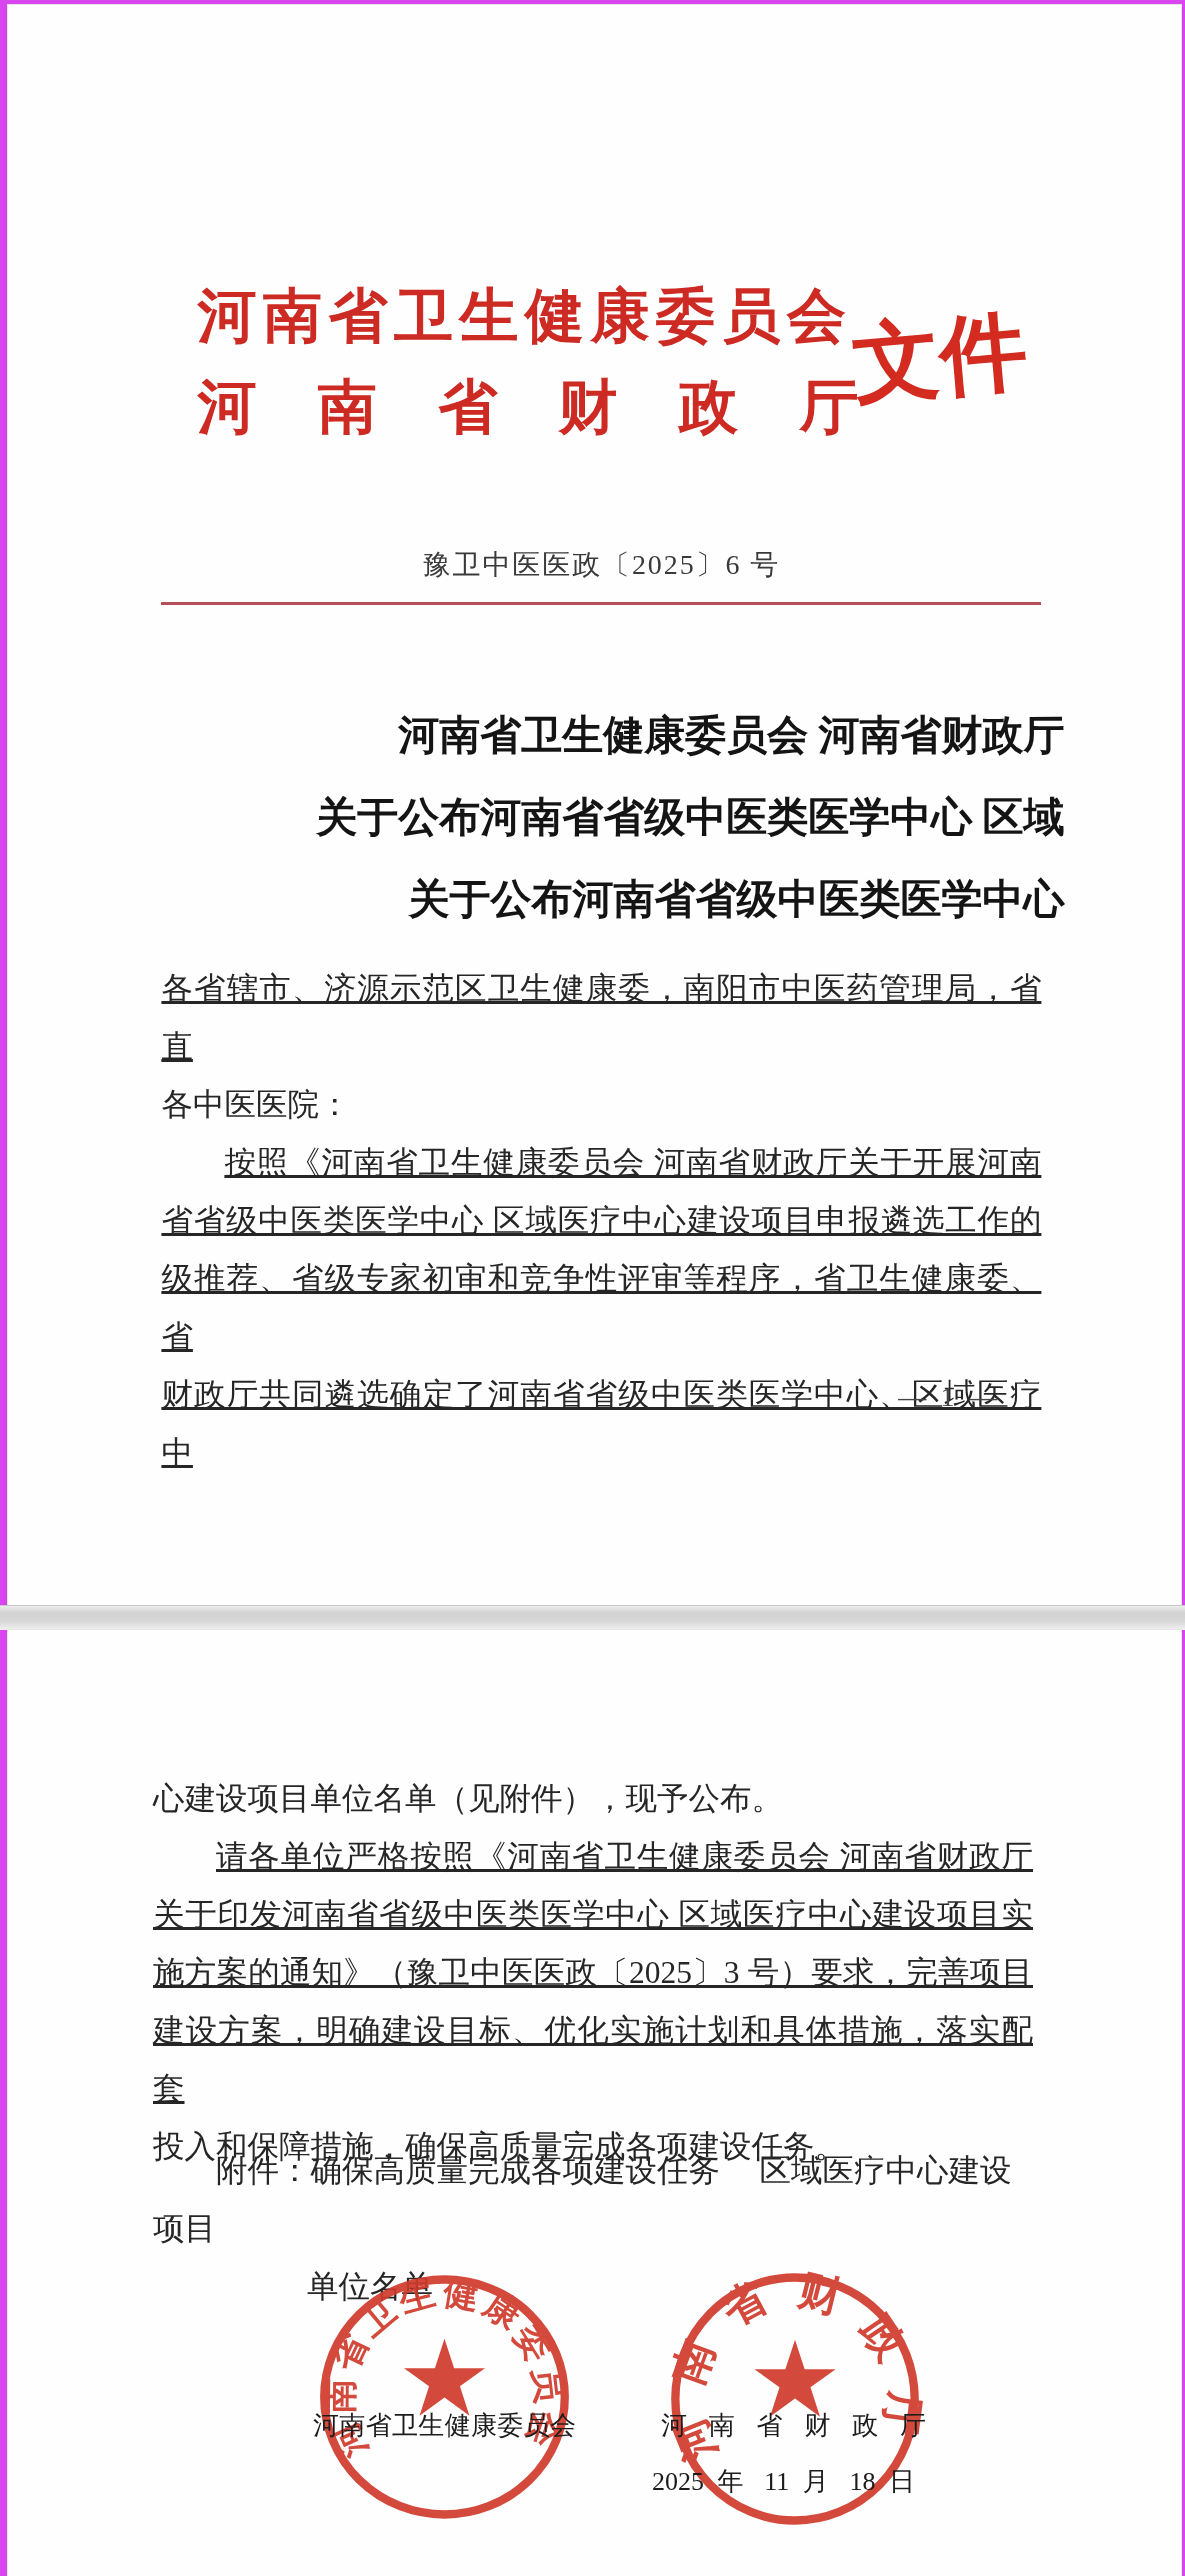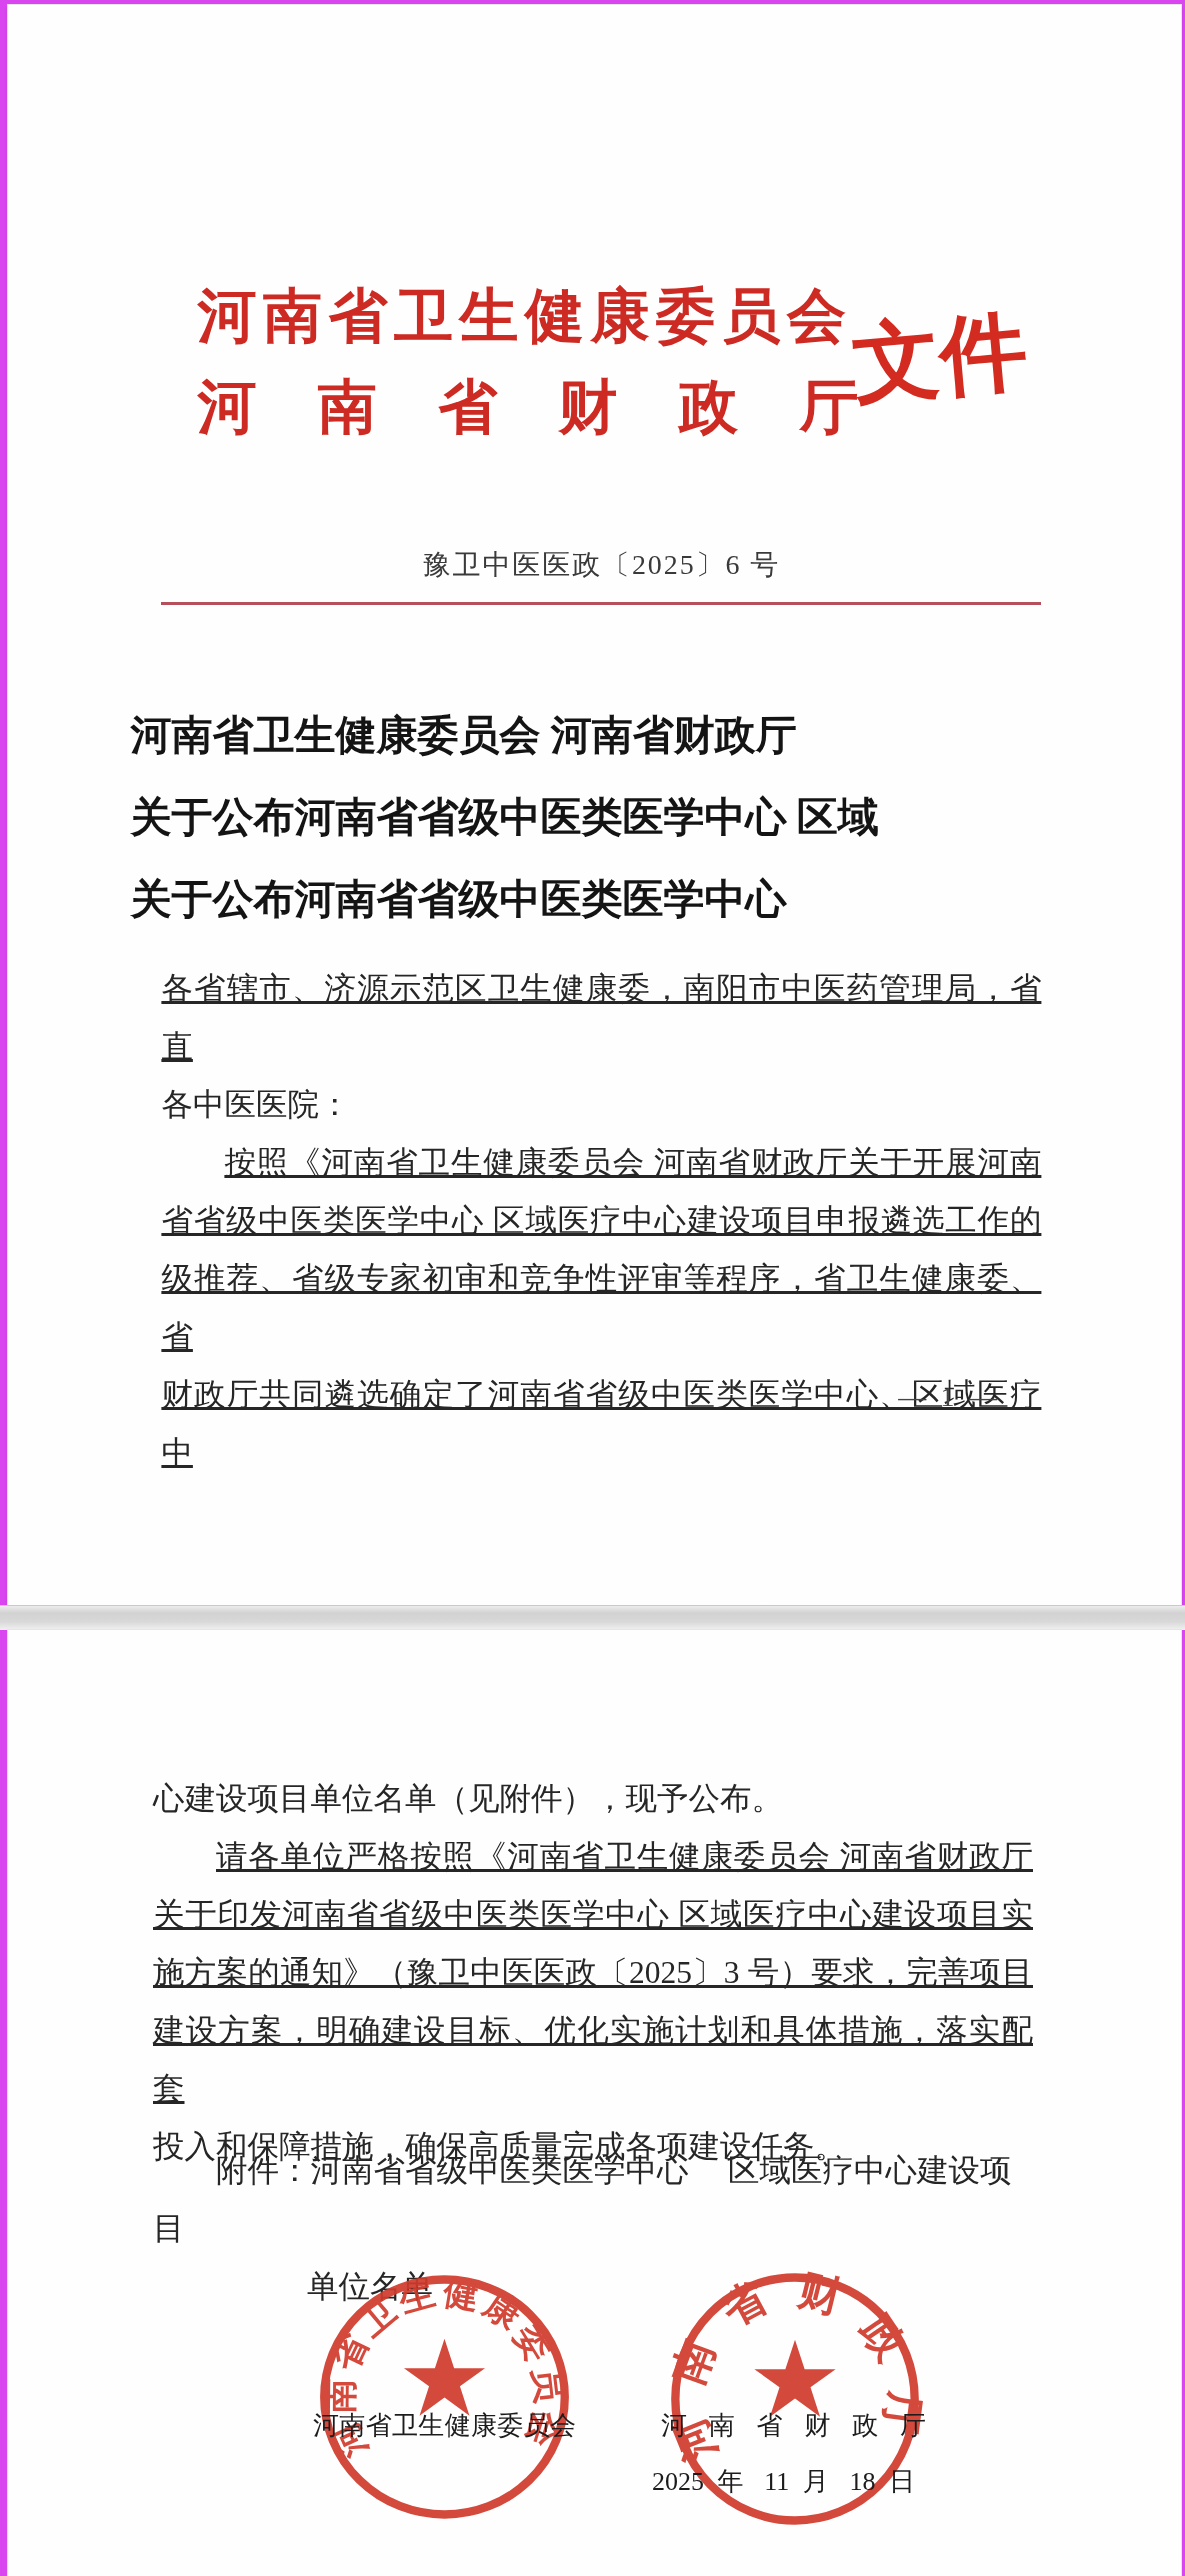--- a/index.html
+++ b/index.html
@@ -22,21 +22,21 @@
     font-size:59px;line-height:74px;white-space:nowrap;}
   .lh-line1{top:274px;letter-spacing:6.5px;}
   .lh-line2{top:365px;white-space:normal;text-align:justify;text-align-last:justify;letter-spacing:0;}
   .lh-wenjian{position:absolute;left:845px;top:302px;color:#d32b20;font-weight:bold;
     font-size:87px;line-height:102px;transform:rotate(-5deg);white-space:nowrap;}
 
   .doc-number{position:absolute;left:0;top:541px;width:1186px;text-align:center;
     font-size:28px;color:#3a3a3a;letter-spacing:1.9px;}
   .red-rule{position:absolute;left:153px;top:597px;width:880px;height:3.7px;background:#b5505a;}
 
-  .title{position:absolute;left:122px;top:689px;width:926px;text-align:left;
+  .title{position:absolute;left:130px;top:689px;width:926px;text-align:right;
     font-size:41px;line-height:82px;font-weight:bold;color:#141414;}
 
   .body-block{position:absolute;left:153px;width:880px;font-size:31.5px;line-height:58px;color:#262626;}
   .body1{top:955px;}
   .body2{top:1770px;}
   .attach{top:2142px;}
   .bl{width:880px;}
   .bl.j{text-align:justify;text-align-last:justify;text-decoration:underline;}
   .bl.ind{text-indent:63px;}
   .bl.ind2{text-indent:154px;}
@@ -92,21 +92,21 @@
   <div class="body-block body2">
     <div class="bl">心建设项目单位名单（见附件），现予公布。</div>
     <div class="bl j ind">请各单位严格按照《河南省卫生健康委员会 河南省财政厅</div>
     <div class="bl j">关于印发河南省省级中医类医学中心 区域医疗中心建设项目实</div>
     <div class="bl j">施方案的通知》（豫卫中医医政〔2025〕3 号）要求，完善项目</div>
     <div class="bl j">建设方案，明确建设目标、优化实施计划和具体措施，落实配套</div>
     <div class="bl">投入和保障措施，确保高质量完成各项建设任务。</div>
   </div>
 
   <div class="body-block attach">
-    <div class="bl ind">附件：河南省省级中医类医学中心　 区域医疗中心建设项目</div>
+    <div class="bl ind">附件：确保高质量完成各项建设任务　 区域医疗中心建设项目</div>
     <div class="bl ind2">单位名单</div>
   </div>
 
   <svg class="seal seal-left" width="259" height="252" viewBox="-140 -136 280 272">
     <defs>
       <path id="arcL" d="M -81.9 57.4 A 100 100 0 1 1 81.9 57.4" fill="none"></path>
     </defs>
     <ellipse cx="0" cy="0" rx="130" ry="127" fill="none" stroke="#d03a2c" stroke-width="9"></ellipse>
     <text font-size="38" font-weight="bold" fill="#d03a2c" font-family="Liberation Serif, serif">
       <textPath href="#arcL" startOffset="0" textLength="425" lengthAdjust="spacing">河南省卫生健康委员会</textPath>

